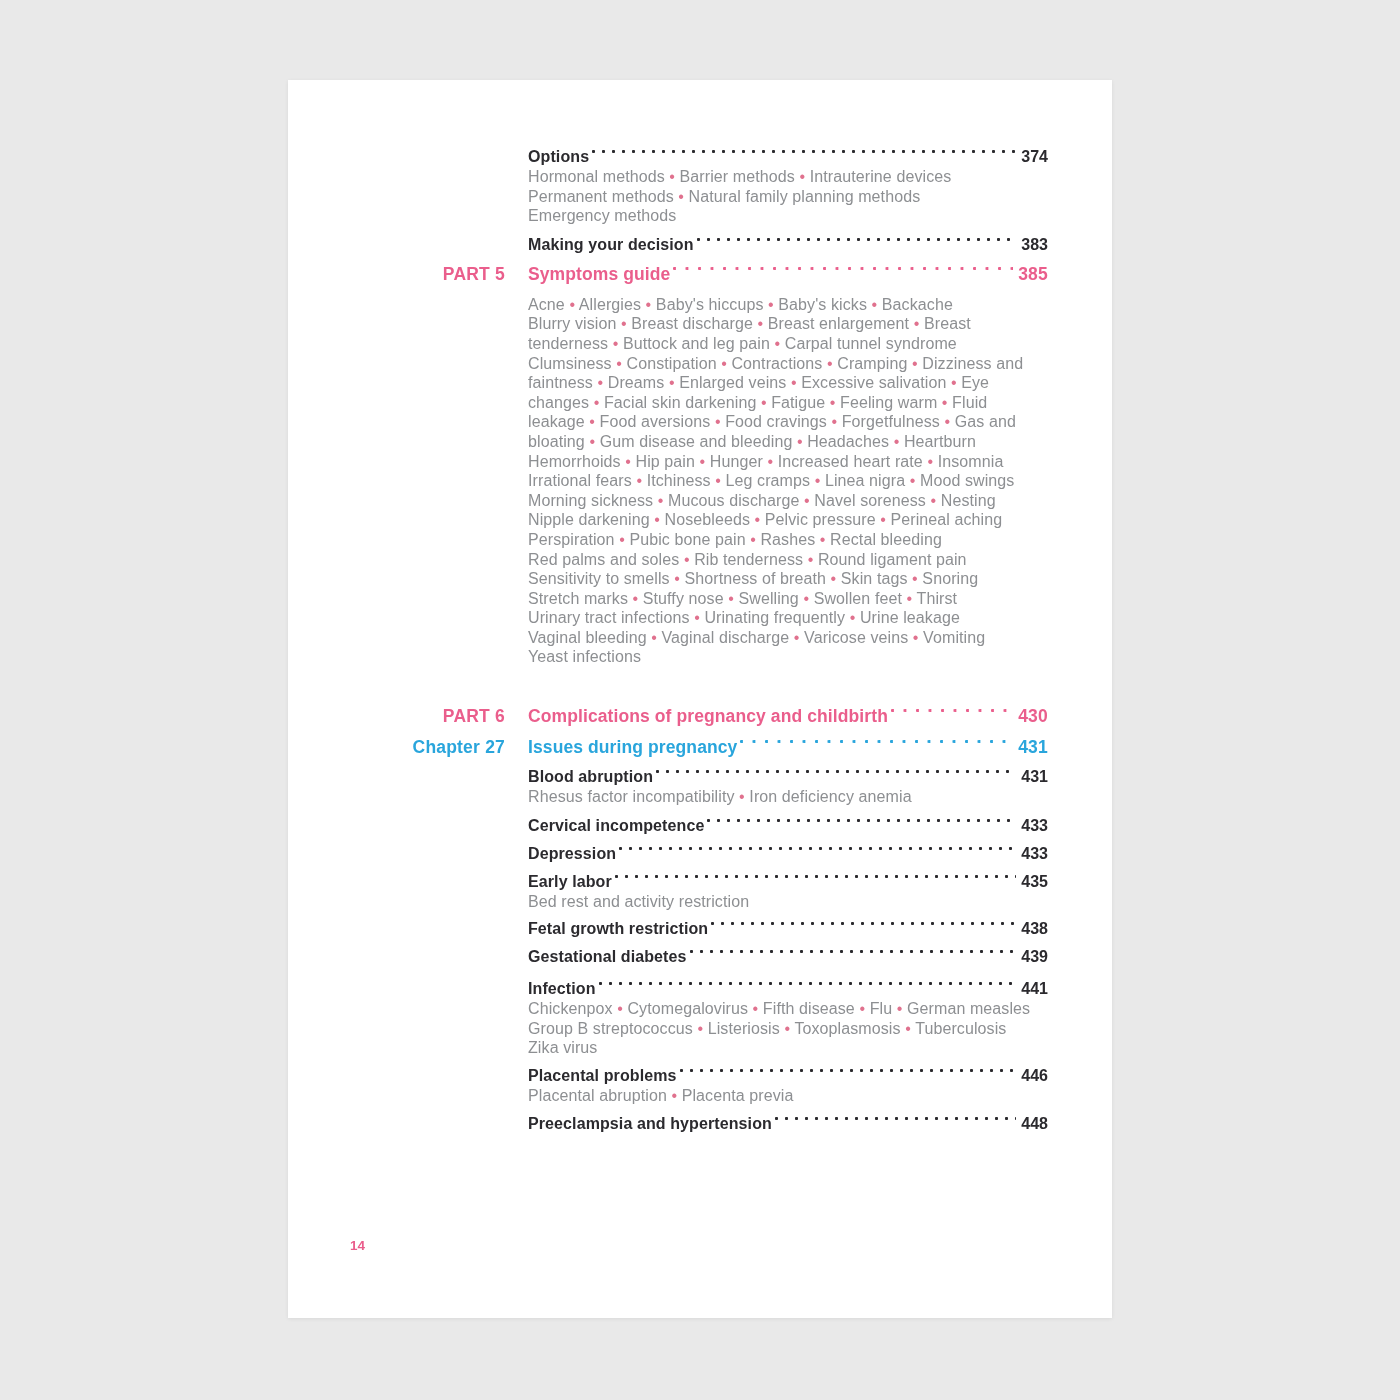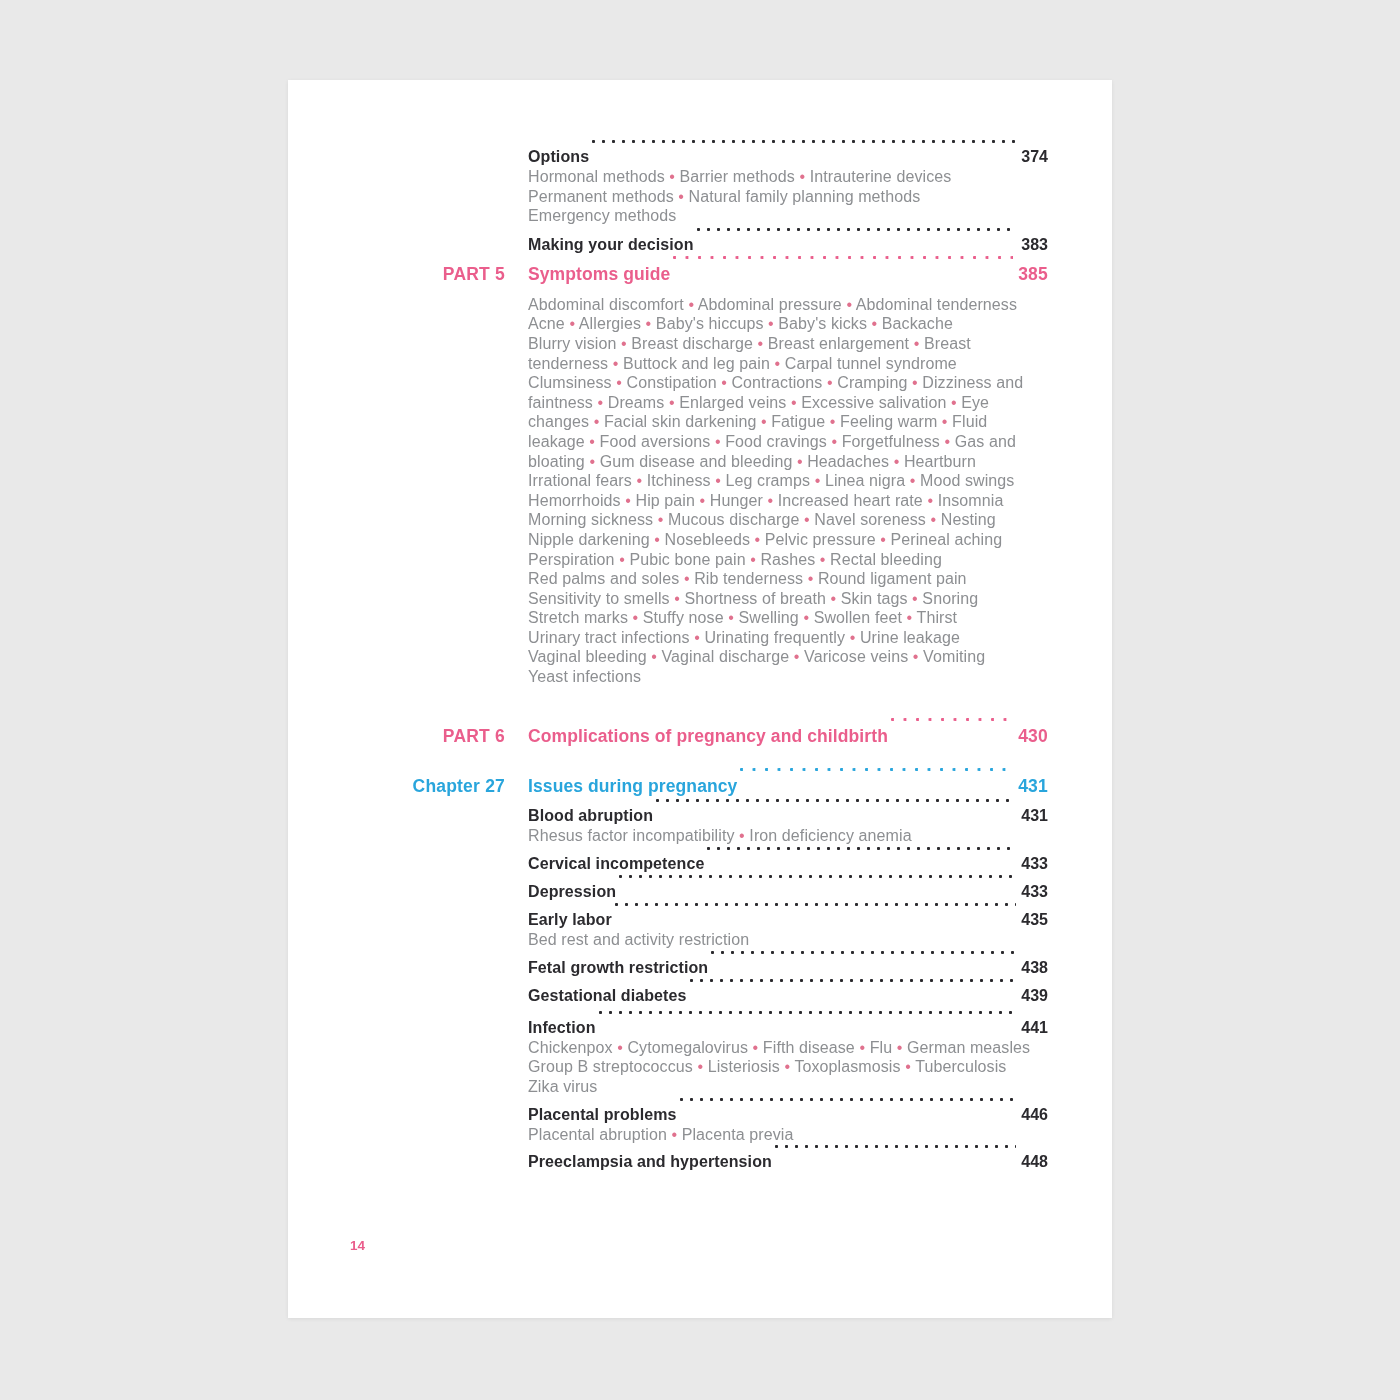--- a/index.html
+++ b/index.html
@@ -14,33 +14,33 @@
     background:var(--page-bg,#FFFFFF);
     box-shadow:0 1px 4px rgba(0,0,0,0.07);
   }
   .toc{position:absolute;left:0;top:67px;width:824px;}
   .row{display:grid;grid-template-columns:217px 520px;column-gap:23px;margin-bottom:8px;}
   .col-label{
     text-align:right;font-weight:bold;font-size:17.5px;line-height:22px;
     white-space:nowrap;letter-spacing:0.2px;
   }
   .col-content{min-width:0;}
-  .entry-line{display:flex;align-items:flex-start;font-weight:bold;font-size:16px;line-height:20px;color:var(--dark,#2B2A2E);}
+  .entry-line{display:flex;align-items:center;font-weight:bold;font-size:16px;line-height:20px;color:var(--dark,#2B2A2E);}
   .title{white-space:nowrap;flex:0 0 auto;letter-spacing:0.1px;}
   .pg{flex:0 0 auto;}
   .leader{flex:1 1 auto;min-width:16px;position:relative;}
   .leader::before{
     content:"";position:absolute;left:3px;right:5px;bottom:4px;height:3px;
     background-image:radial-gradient(circle at 1.5px 1.5px, currentColor 1.35px, transparent 1.65px);
     background-size:10px 3px;background-repeat:repeat-x;
   }
   .row-part .entry-line,.row-chapter .entry-line{font-size:17.5px;line-height:22px;letter-spacing:0.2px;}
   .row-part .leader::before,.row-chapter .leader::before{background-size:12.5px 3px;bottom:4px;}
   .row-part .col-label,.row-part .entry-line{color:var(--pink,#EA5E8C);}
-  .row-chapter .col-label,.row-chapter .entry-line{color:var(--blue,#29A5DC);margin-top:19px;}
+  .row-chapter .col-label,.row-chapter .entry-line{color:var(--blue,#29A5DC);}
   .subline{
     font-size:16px;line-height:19.6px;color:var(--gray,#8D8F92);
     white-space:nowrap;letter-spacing:0.1px;
   }
   .bullet{color:var(--bullet,#E0718E);}
   .folio{position:absolute;left:62px;top:1158px;font-size:13.5px;font-weight:bold;color:var(--pink,#EA5E8C);}
   
   .toc > .row:nth-child(1){margin-bottom:9px;}
   .toc > .row:nth-child(3){margin-bottom:10px;}
   .toc > .row:nth-child(4){margin-bottom:0;}
@@ -83,31 +83,30 @@
           <div class="entry-line">
             <span class="title">Symptoms guide</span>
             <span class="leader"></span>
             <span class="pg">385</span>
           </div>
         </div>
       </div>
       <div class="row row-sublist">
         <div class="col-label"></div>
         <div class="col-content">
-          <div class="subline"><span class="sub-item">Abdominal discomfort</span> <span class="bullet">•</span> <span class="sub-item">Abdominal pressure</span> <span class="bullet">•</span> <span class="sub-item">Abdominal tenderness</span></div>
           <div class="subline"><span class="sub-item">Acne</span> <span class="bullet">•</span> <span class="sub-item">Allergies</span> <span class="bullet">•</span> <span class="sub-item">Baby's hiccups</span> <span class="bullet">•</span> <span class="sub-item">Baby's kicks</span> <span class="bullet">•</span> <span class="sub-item">Backache</span></div>
           <div class="subline"><span class="sub-item">Blurry vision</span> <span class="bullet">•</span> <span class="sub-item">Breast discharge</span> <span class="bullet">•</span> <span class="sub-item">Breast enlargement</span> <span class="bullet">•</span> <span class="sub-item">Breast</span></div>
           <div class="subline"><span class="sub-item">tenderness</span> <span class="bullet">•</span> <span class="sub-item">Buttock and leg pain</span> <span class="bullet">•</span> <span class="sub-item">Carpal tunnel syndrome</span></div>
           <div class="subline"><span class="sub-item">Clumsiness</span> <span class="bullet">•</span> <span class="sub-item">Constipation</span> <span class="bullet">•</span> <span class="sub-item">Contractions</span> <span class="bullet">•</span> <span class="sub-item">Cramping</span> <span class="bullet">•</span> <span class="sub-item">Dizziness and</span></div>
           <div class="subline"><span class="sub-item">faintness</span> <span class="bullet">•</span> <span class="sub-item">Dreams</span> <span class="bullet">•</span> <span class="sub-item">Enlarged veins</span> <span class="bullet">•</span> <span class="sub-item">Excessive salivation</span> <span class="bullet">•</span> <span class="sub-item">Eye</span></div>
           <div class="subline"><span class="sub-item">changes</span> <span class="bullet">•</span> <span class="sub-item">Facial skin darkening</span> <span class="bullet">•</span> <span class="sub-item">Fatigue</span> <span class="bullet">•</span> <span class="sub-item">Feeling warm</span> <span class="bullet">•</span> <span class="sub-item">Fluid</span></div>
           <div class="subline"><span class="sub-item">leakage</span> <span class="bullet">•</span> <span class="sub-item">Food aversions</span> <span class="bullet">•</span> <span class="sub-item">Food cravings</span> <span class="bullet">•</span> <span class="sub-item">Forgetfulness</span> <span class="bullet">•</span> <span class="sub-item">Gas and</span></div>
           <div class="subline"><span class="sub-item">bloating</span> <span class="bullet">•</span> <span class="sub-item">Gum disease and bleeding</span> <span class="bullet">•</span> <span class="sub-item">Headaches</span> <span class="bullet">•</span> <span class="sub-item">Heartburn</span></div>
+          <div class="subline"><span class="sub-item">Hemorrhoids</span> <span class="bullet">•</span> <span class="sub-item">Hip pain</span> <span class="bullet">•</span> <span class="sub-item">Hunger</span> <span class="bullet">•</span> <span class="sub-item">Increased heart rate</span> <span class="bullet">•</span> <span class="sub-item">Insomnia</span></div>
           <div class="subline"><span class="sub-item">Irrational fears</span> <span class="bullet">•</span> <span class="sub-item">Itchiness</span> <span class="bullet">•</span> <span class="sub-item">Leg cramps</span> <span class="bullet">•</span> <span class="sub-item">Linea nigra</span> <span class="bullet">•</span> <span class="sub-item">Mood swings</span></div>
-          <div class="subline"><span class="sub-item">Hemorrhoids</span> <span class="bullet">•</span> <span class="sub-item">Hip pain</span> <span class="bullet">•</span> <span class="sub-item">Hunger</span> <span class="bullet">•</span> <span class="sub-item">Increased heart rate</span> <span class="bullet">•</span> <span class="sub-item">Insomnia</span></div>
           <div class="subline"><span class="sub-item">Morning sickness</span> <span class="bullet">•</span> <span class="sub-item">Mucous discharge</span> <span class="bullet">•</span> <span class="sub-item">Navel soreness</span> <span class="bullet">•</span> <span class="sub-item">Nesting</span></div>
           <div class="subline"><span class="sub-item">Nipple darkening</span> <span class="bullet">•</span> <span class="sub-item">Nosebleeds</span> <span class="bullet">•</span> <span class="sub-item">Pelvic pressure</span> <span class="bullet">•</span> <span class="sub-item">Perineal aching</span></div>
           <div class="subline"><span class="sub-item">Perspiration</span> <span class="bullet">•</span> <span class="sub-item">Pubic bone pain</span> <span class="bullet">•</span> <span class="sub-item">Rashes</span> <span class="bullet">•</span> <span class="sub-item">Rectal bleeding</span></div>
           <div class="subline"><span class="sub-item">Red palms and soles</span> <span class="bullet">•</span> <span class="sub-item">Rib tenderness</span> <span class="bullet">•</span> <span class="sub-item">Round ligament pain</span></div>
           <div class="subline"><span class="sub-item">Sensitivity to smells</span> <span class="bullet">•</span> <span class="sub-item">Shortness of breath</span> <span class="bullet">•</span> <span class="sub-item">Skin tags</span> <span class="bullet">•</span> <span class="sub-item">Snoring</span></div>
           <div class="subline"><span class="sub-item">Stretch marks</span> <span class="bullet">•</span> <span class="sub-item">Stuffy nose</span> <span class="bullet">•</span> <span class="sub-item">Swelling</span> <span class="bullet">•</span> <span class="sub-item">Swollen feet</span> <span class="bullet">•</span> <span class="sub-item">Thirst</span></div>
           <div class="subline"><span class="sub-item">Urinary tract infections</span> <span class="bullet">•</span> <span class="sub-item">Urinating frequently</span> <span class="bullet">•</span> <span class="sub-item">Urine leakage</span></div>
           <div class="subline"><span class="sub-item">Vaginal bleeding</span> <span class="bullet">•</span> <span class="sub-item">Vaginal discharge</span> <span class="bullet">•</span> <span class="sub-item">Varicose veins</span> <span class="bullet">•</span> <span class="sub-item">Vomiting</span></div>
           <div class="subline"><span class="sub-item">Yeast infections</span></div>
         </div>

